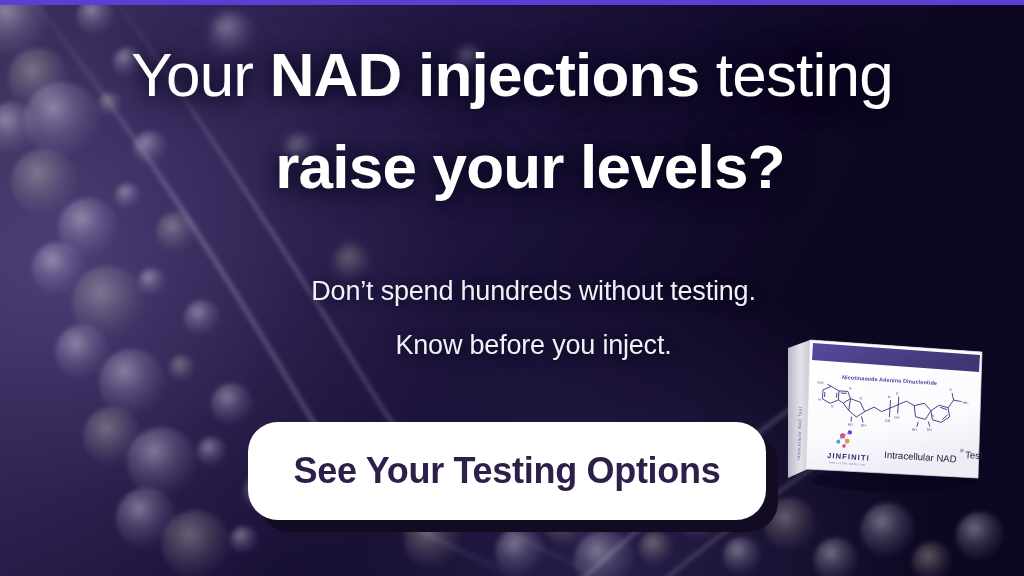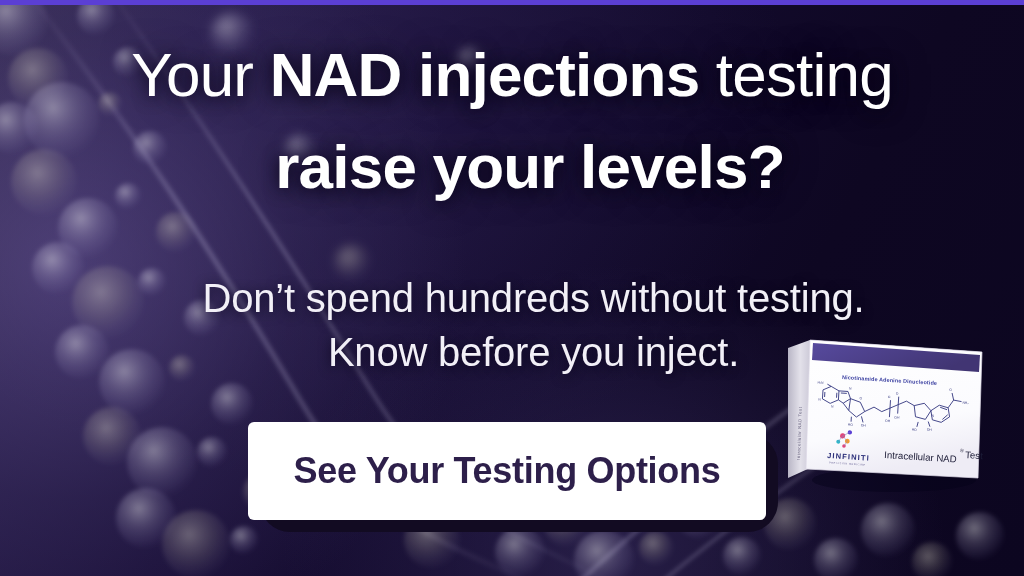--- a/index.html
+++ b/index.html
@@ -58,21 +58,21 @@
   }
   #headline-1{ top:44px; font-weight:400; }
   #headline-2{ top:136px; font-weight:700;padding-left:36px; }
   #headline-1 b{ font-weight:700; }
 
   .subhead{
     position:absolute;
     left:0; width:1024px;
     text-align:center;
     color:#f2f0f7;
-    font-size:40px;
+    font-size:27px;
     font-weight:400;
     line-height:1.0;
     letter-spacing:-0.2px;
     text-shadow:0 2px 12px rgba(8,3,22,0.8);
     white-space:nowrap;
     padding-left:43px;
   }
   #subhead-1{ top:278px; }
   #subhead-2{ top:332px; }
 
@@ -84,21 +84,21 @@
     background:#120b22;
     border-radius:30px;
     z-index:4;
   }
   #cta-button{
     position:absolute;
     left:248px; top:422px;
     width:518px; height:98px;
     background:#ffffff;
     border:none;
-    border-radius:6px;
+    border-radius:30px;
     color:#2d1f4a;
     font-family:"Liberation Sans", sans-serif;
     font-size:36px;
     font-weight:700;
     letter-spacing:-0.3px;
     cursor:pointer;
     z-index:6;
     display:flex;
     align-items:center;
     justify-content:center;

